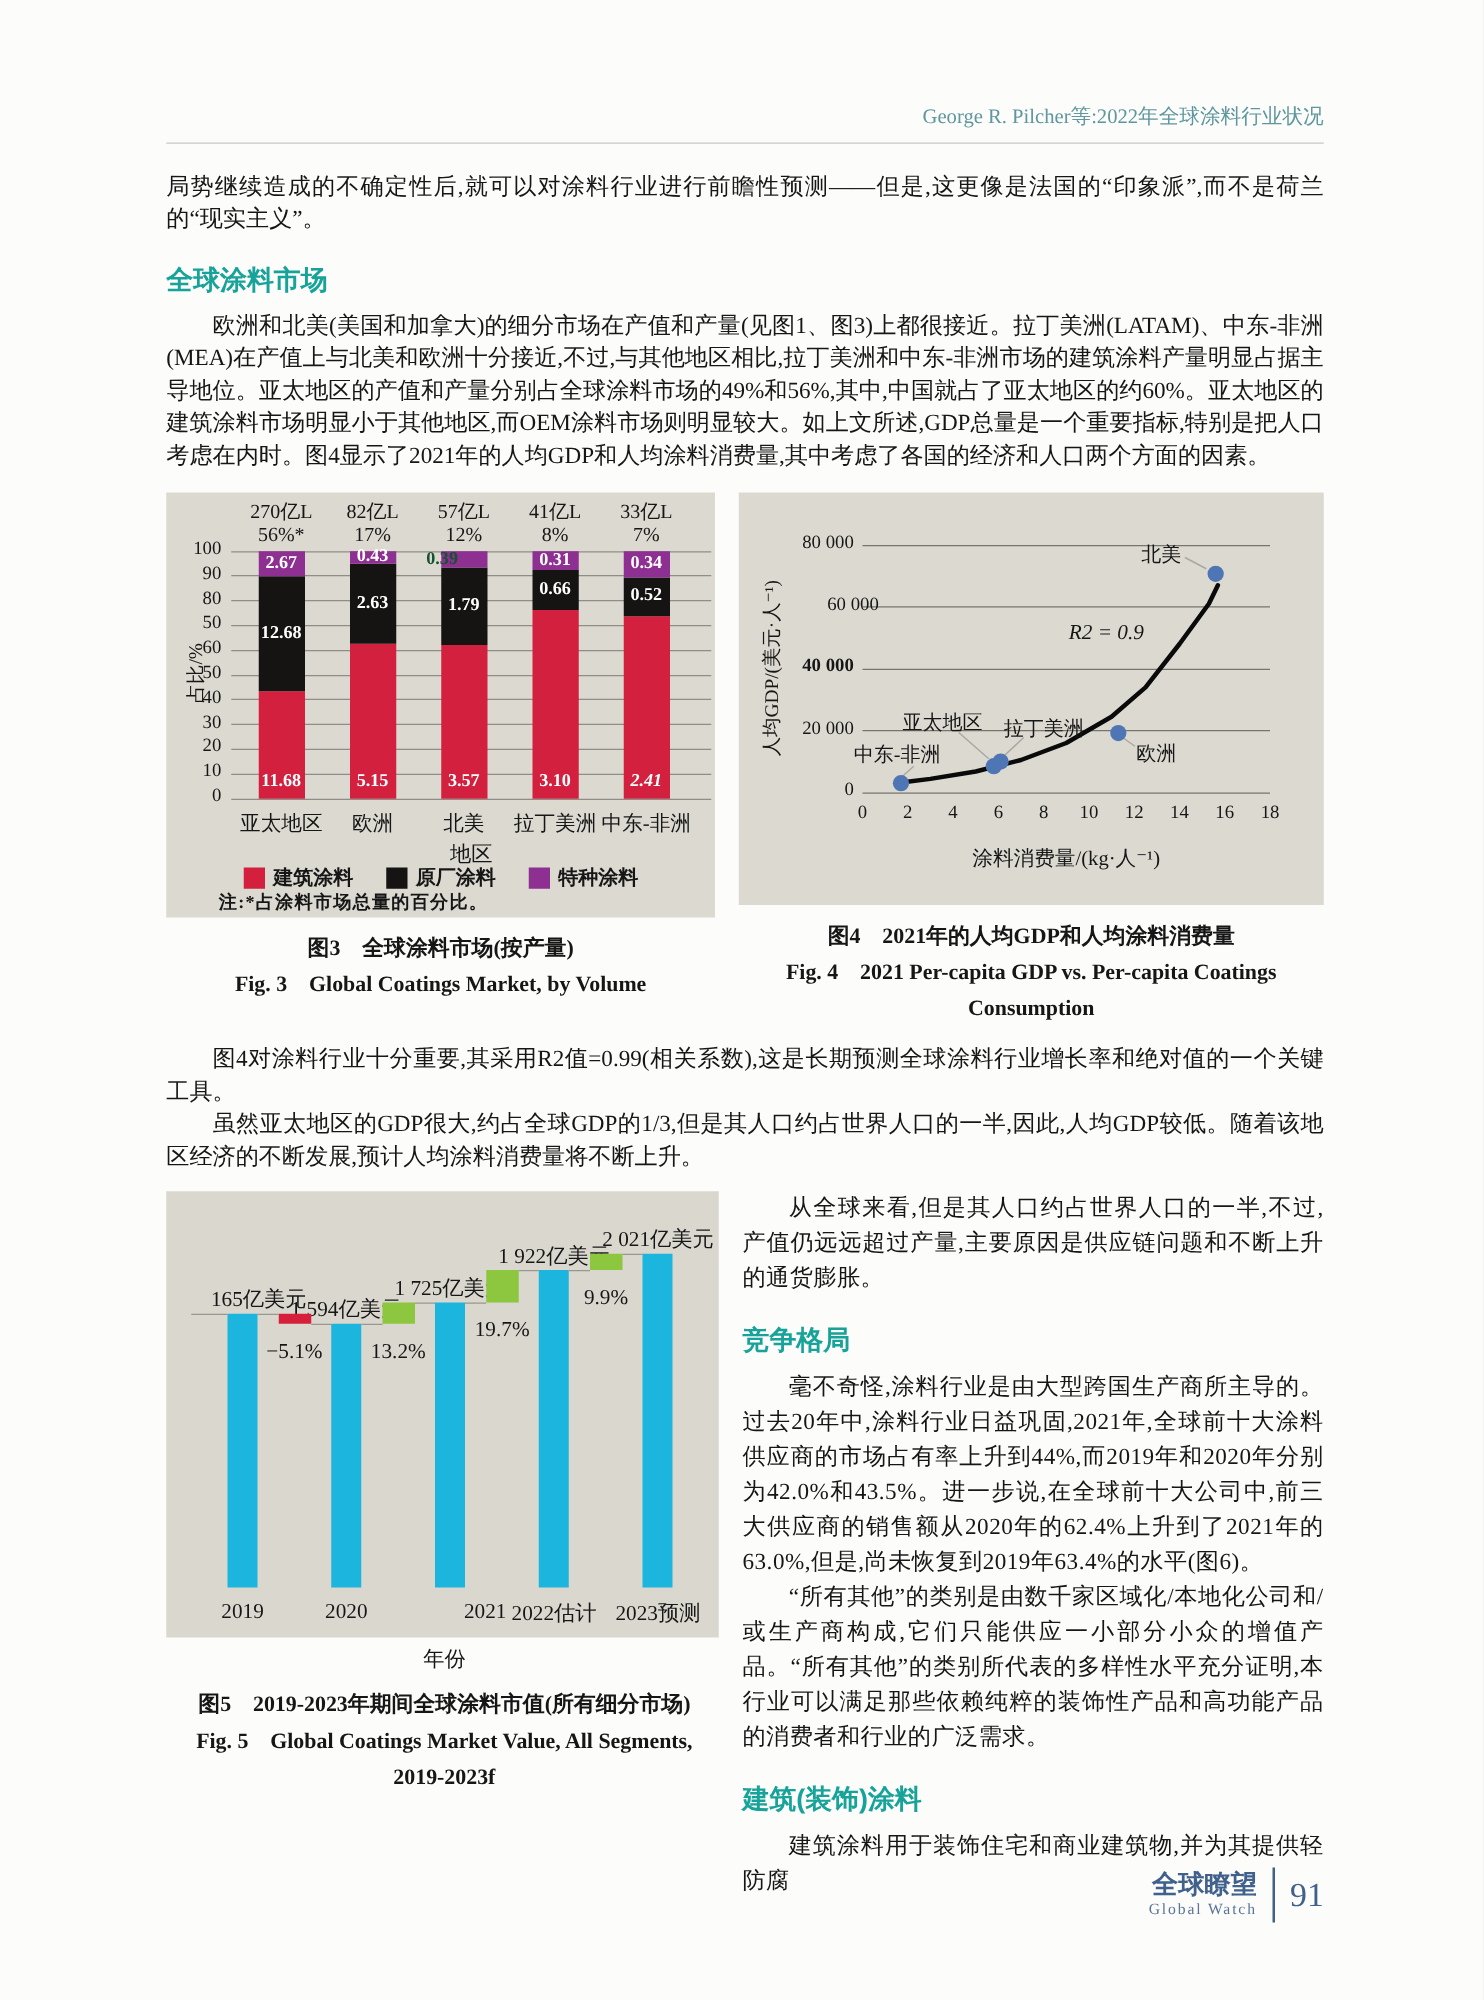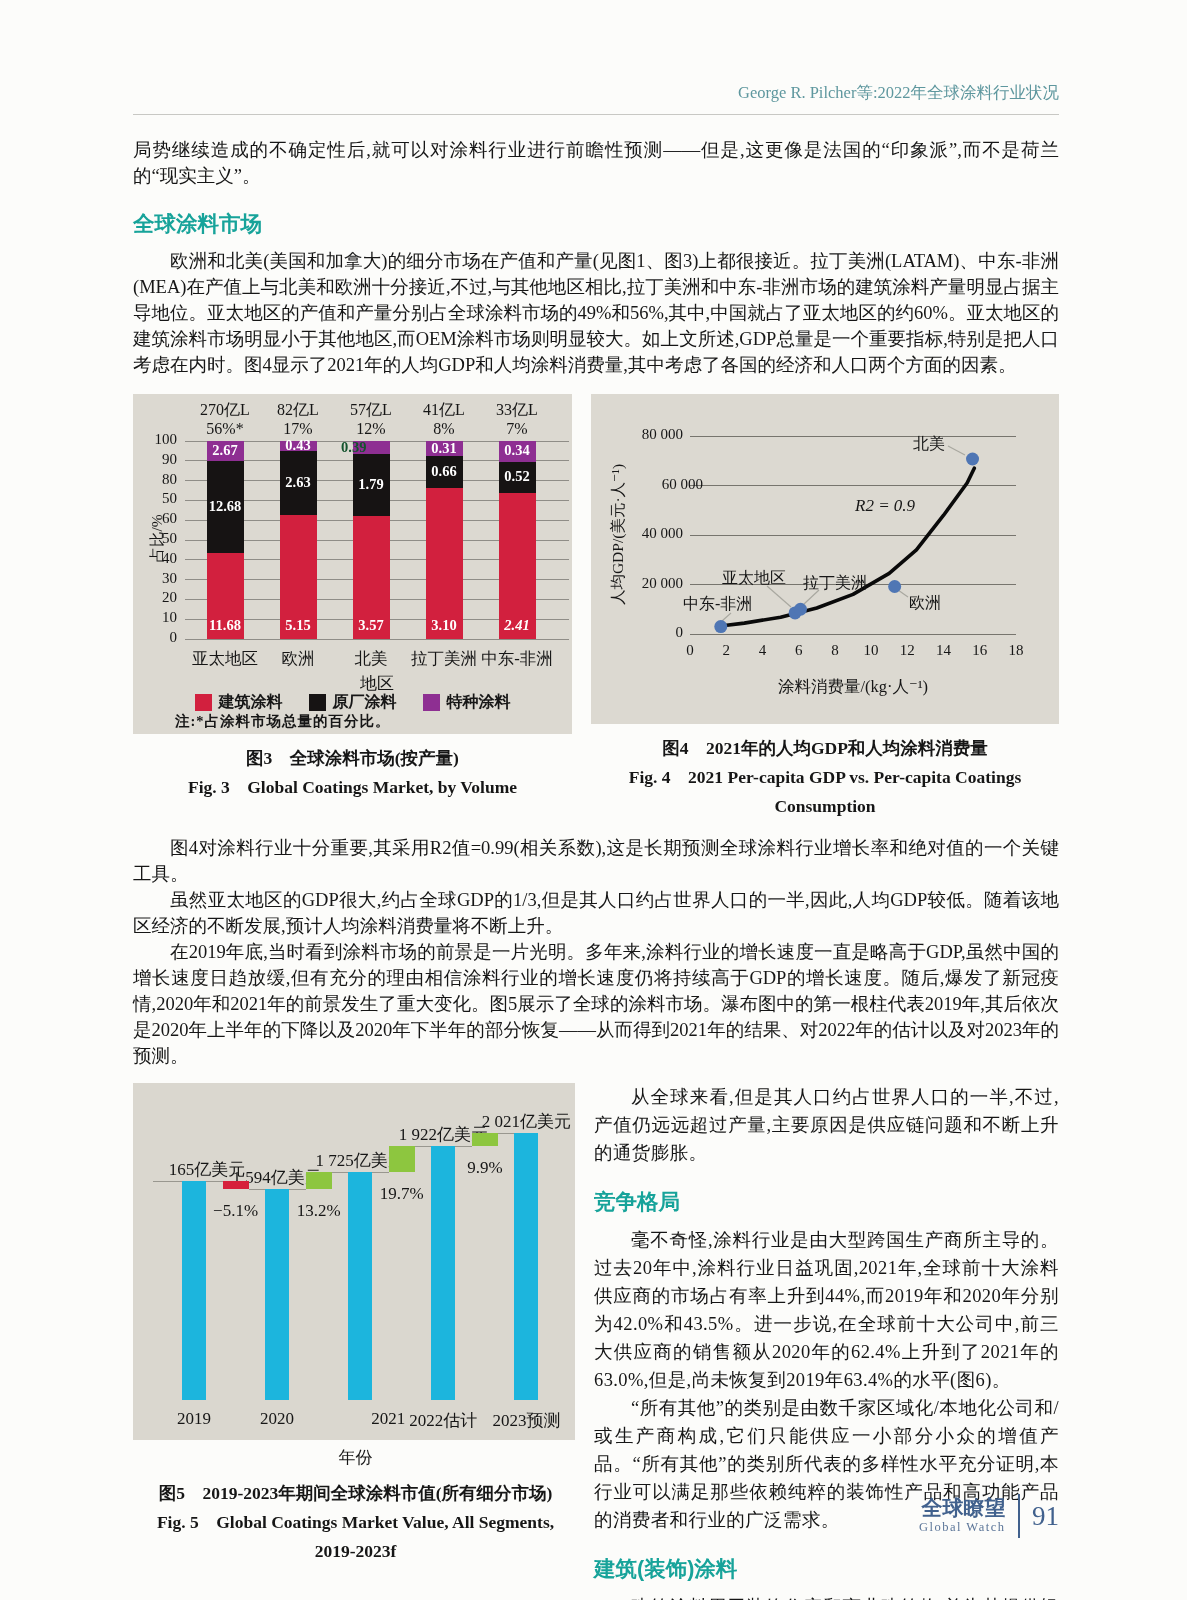--- a/index.html
+++ b/index.html
@@ -144,21 +144,21 @@
           <div>Fig. 3　Global Coatings Market, by Volume</div>
         </div>
       </div>
       <div class="figcol4">
         <div class="chart" id="fig4-chart" style="background: rgb(220, 217, 209);">
             <div style="position: absolute; left: 99px; top: 239.5px; width: 326px; height: 1px; background: rgb(119, 117, 110);"></div>
             <div style="position: absolute; left: 0px; top: 230px; width: 92px; text-align: right; font-size: 15px;">0</div>
             <div style="position: absolute; left: 99px; top: 190px; width: 326px; height: 1px; background: rgb(119, 117, 110);"></div>
             <div style="position: absolute; left: 0px; top: 180.5px; width: 92px; text-align: right; font-size: 15px;">20 000</div>
             <div style="position: absolute; left: 99px; top: 140.5px; width: 326px; height: 1px; background: rgb(119, 117, 110);"></div>
-            <div style="position: absolute; left: 0px; top: 131px; width: 92px; text-align: right; font-size: 15px;">40 000</div>
+            <div style="position: absolute; left: 0px; top: 131px; width: 92px; text-align: right; font-size: 15px; font-weight: bold;">40 000</div>
             <div style="position: absolute; left: 99px; top: 91px; width: 326px; height: 1px; background: rgb(119, 117, 110);"></div>
             <div style="position: absolute; left: 0px; top: 81.5px; width: 92px; text-align: right; font-size: 15px; padding-left: 20px;">60 000</div>
             <div style="position: absolute; left: 99px; top: 41.5px; width: 326px; height: 1px; background: rgb(119, 117, 110);"></div>
             <div style="position: absolute; left: 0px; top: 32px; width: 92px; text-align: right; font-size: 15px;">80 000</div>
             <div style="position: absolute; left: 84px; top: 248px; width: 30px; text-align: center; font-size: 15px;">0</div>
             <div style="position: absolute; left: 120.222px; top: 248px; width: 30px; text-align: center; font-size: 15px;">2</div>
             <div style="position: absolute; left: 156.444px; top: 248px; width: 30px; text-align: center; font-size: 15px;">4</div>
             <div style="position: absolute; left: 192.667px; top: 248px; width: 30px; text-align: center; font-size: 15px;">6</div>
             <div style="position: absolute; left: 228.889px; top: 248px; width: 30px; text-align: center; font-size: 15px;">8</div>
             <div style="position: absolute; left: 265.111px; top: 248px; width: 30px; text-align: center; font-size: 15px;">10</div>
@@ -191,21 +191,20 @@
         <div class="caption">
           <div>图4　2021年的人均GDP和人均涂料消费量</div>
           <div>Fig. 4　2021 Per-capita GDP vs. Per-capita Coatings</div>
           <div>Consumption</div>
         </div>
       </div>
     </div>
 
     <p class="body-text indent mt14">图4对涂料行业十分重要,其采用R2值=0.99(相关系数),这是长期预测全球涂料行业增长率和绝对值的一个关键工具。</p>
     <p class="body-text indent">虽然亚太地区的GDP很大,约占全球GDP的1/3,但是其人口约占世界人口的一半,因此,人均GDP较低。随着该地区经济的不断发展,预计人均涂料消费量将不断上升。</p>
-    <p class="body-text indent">在2019年底,当时看到涂料市场的前景是一片光明。多年来,涂料行业的增长速度一直是略高于GDP,虽然中国的增长速度日趋放缓,但有充分的理由相信涂料行业的增长速度仍将持续高于GDP的增长速度。随后,爆发了新冠疫情,2020年和2021年的前景发生了重大变化。图5展示了全球的涂料市场。瀑布图中的第一根柱代表2019年,其后依次是2020年上半年的下降以及2020年下半年的部分恢复——从而得到2021年的结果、对2022年的估计以及对2023年的预测。</p>
 
     <div class="columns-row">
       <div class="col-left">
         <div class="chart" id="fig5-chart" style="background: rgb(218, 215, 207);">
             <div style="position: absolute; left: 49px; top: 97.6927px; width: 24px; height: 219.307px; background: rgb(28, 181, 221);"></div>
             <div style="position: absolute; left: 16px; top: 326px; width: 90px; text-align: center; font-size: 17px;">2019</div>
             <div style="position: absolute; left: 2px; top: 74.6927px; width: 144px; text-align: center; font-size: 17px; white-space: nowrap;">165亿美元</div>
             <div style="position: absolute; left: 132.1px; top: 106.412px; width: 24px; height: 210.588px; background: rgb(28, 181, 221);"></div>
             <div style="position: absolute; left: 99.1px; top: 326px; width: 90px; text-align: center; font-size: 17px;">2020</div>
             <div style="position: absolute; left: 72.1px; top: 83.4122px; width: 144px; text-align: center; font-size: 17px; white-space: nowrap;">1 594亿美元</div>

